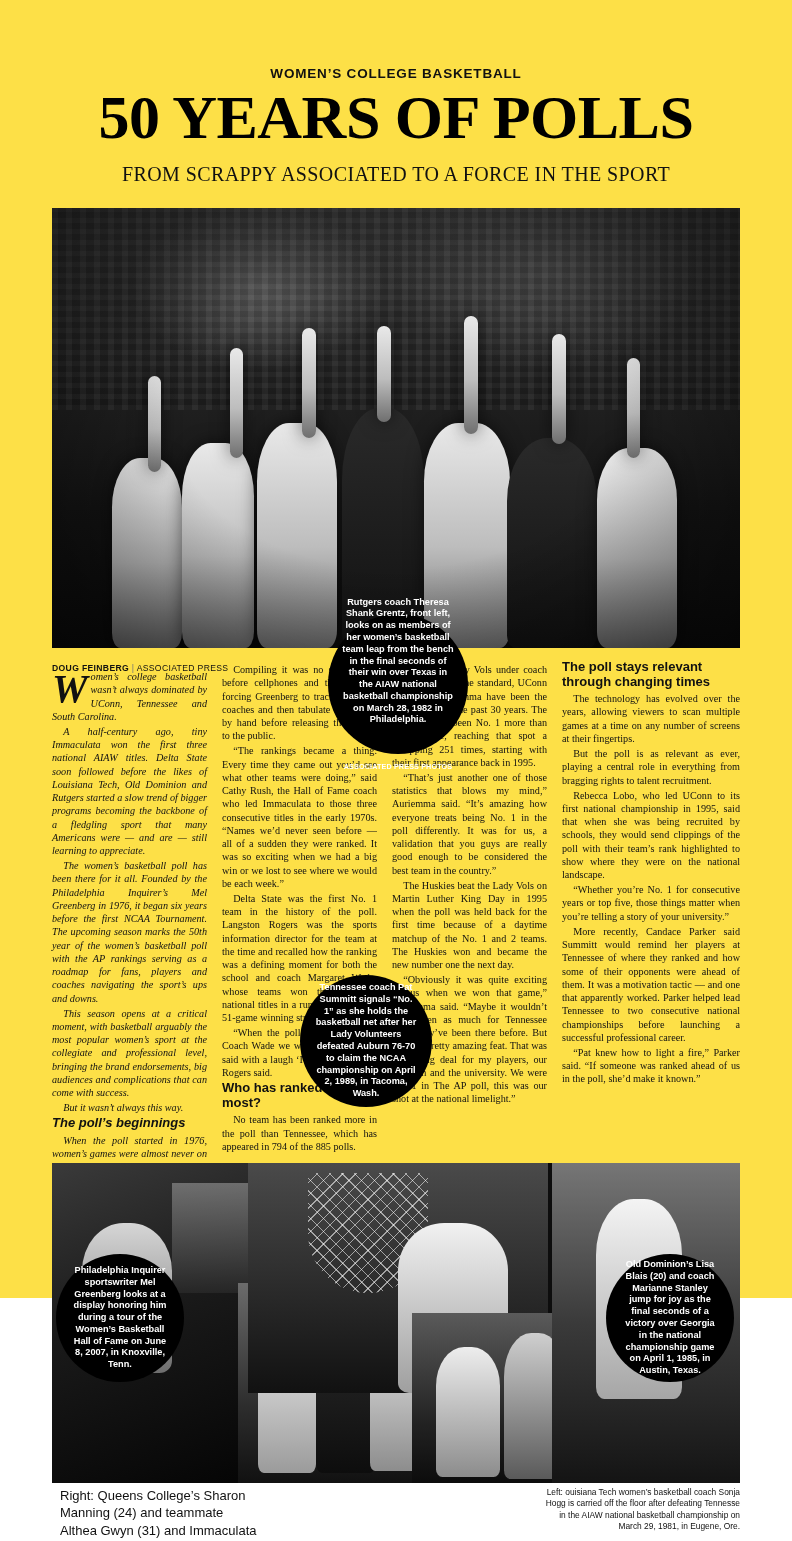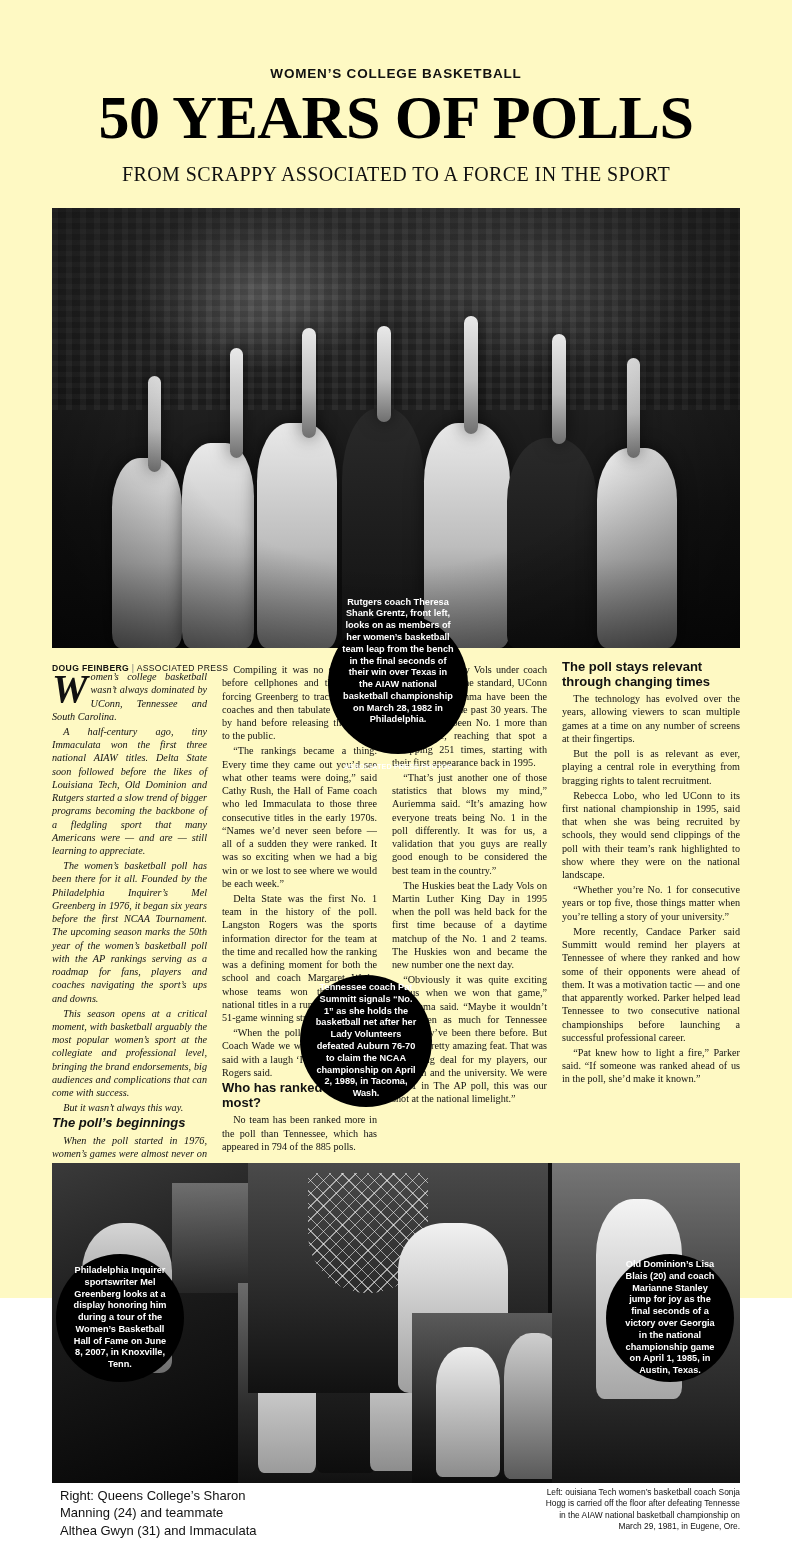--- a/index.html
+++ b/index.html
@@ -13,21 +13,21 @@
     position: relative;
     font-family: "Liberation Serif", serif;
     color: #111111;
     overflow: hidden;
   }
   .page {
     position: absolute;
     left: 0; top: 0;
     width: 792px;
     height: 1298px;
-    background: #fef9c3;
+    background: #fde047;
   }
 
   
   .kicker {
     position: absolute;
     left: 0; top: 66px;
     width: 792px;
     text-align: center;
     font-family: "Liberation Sans", sans-serif;
     font-weight: bold;

